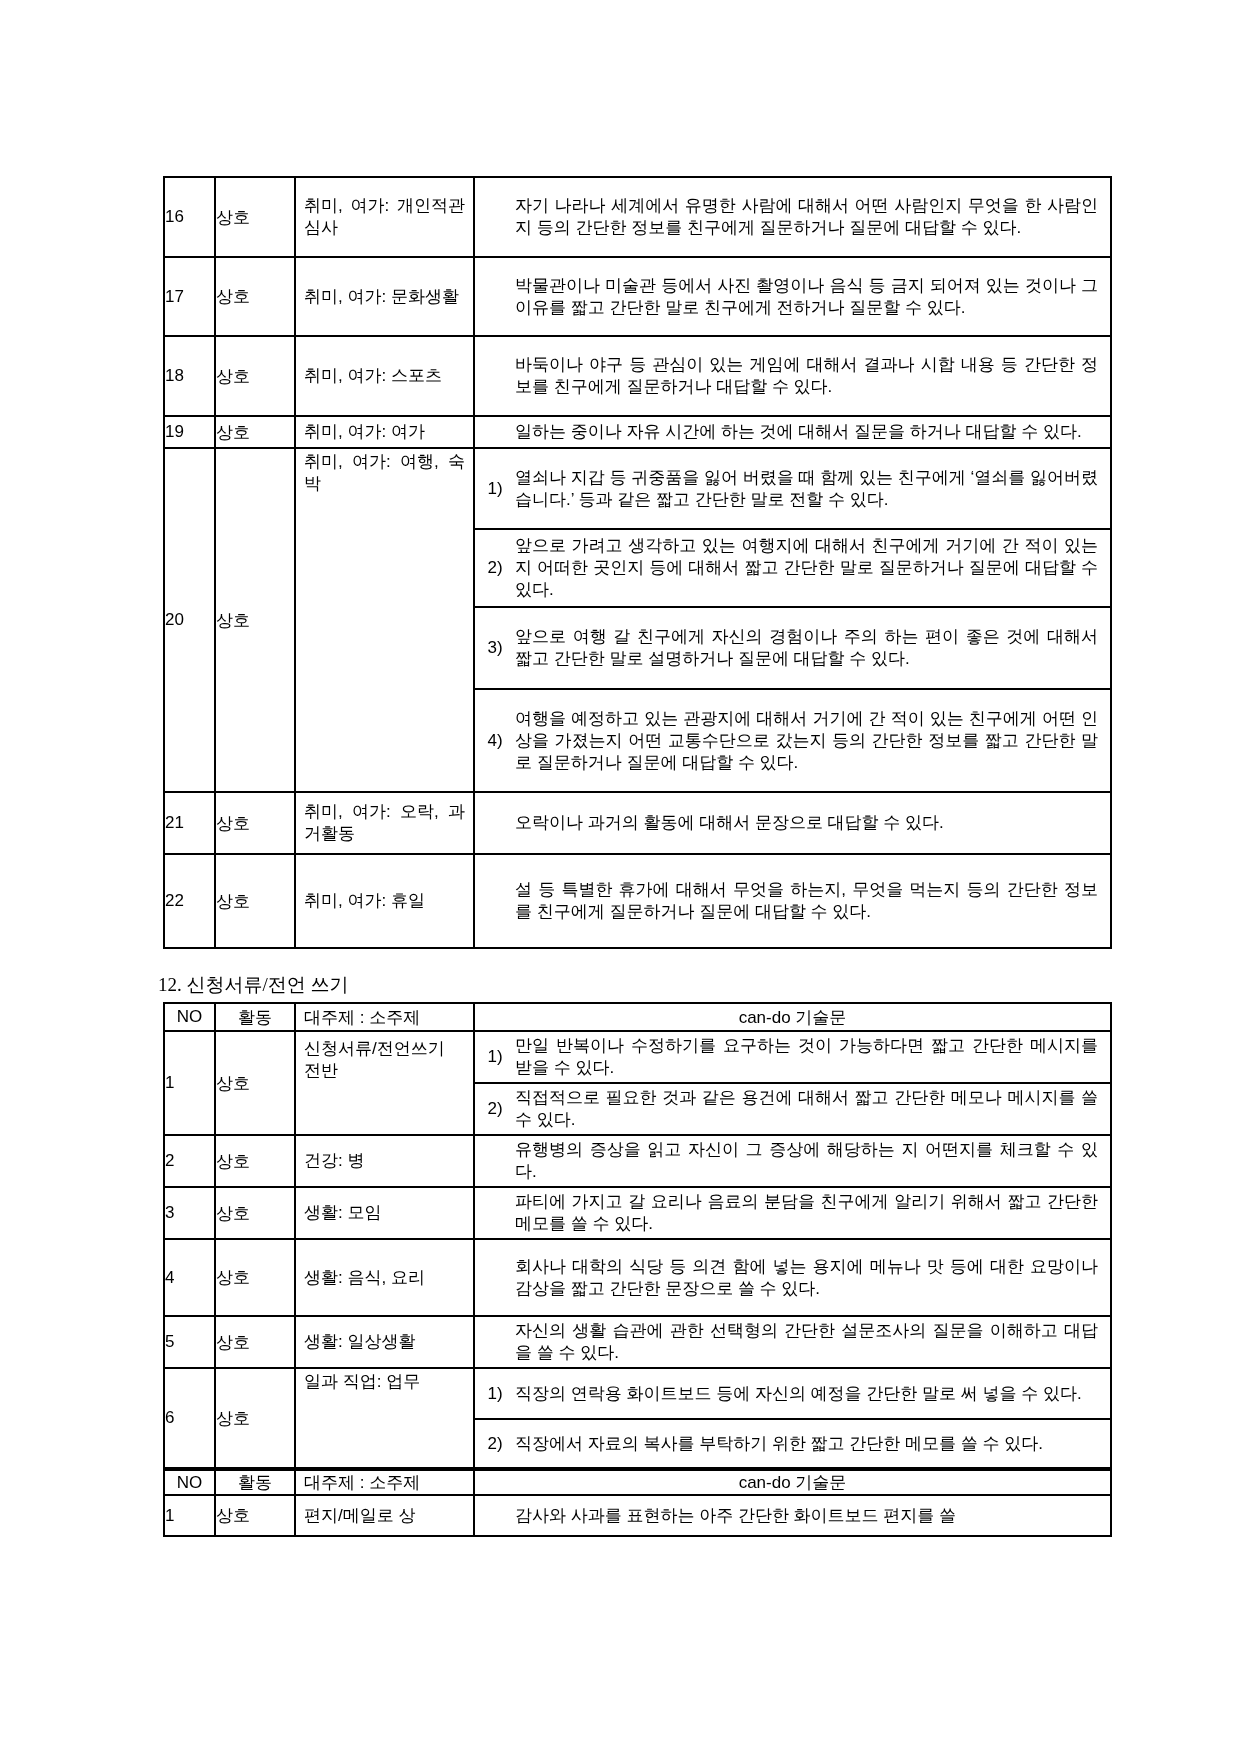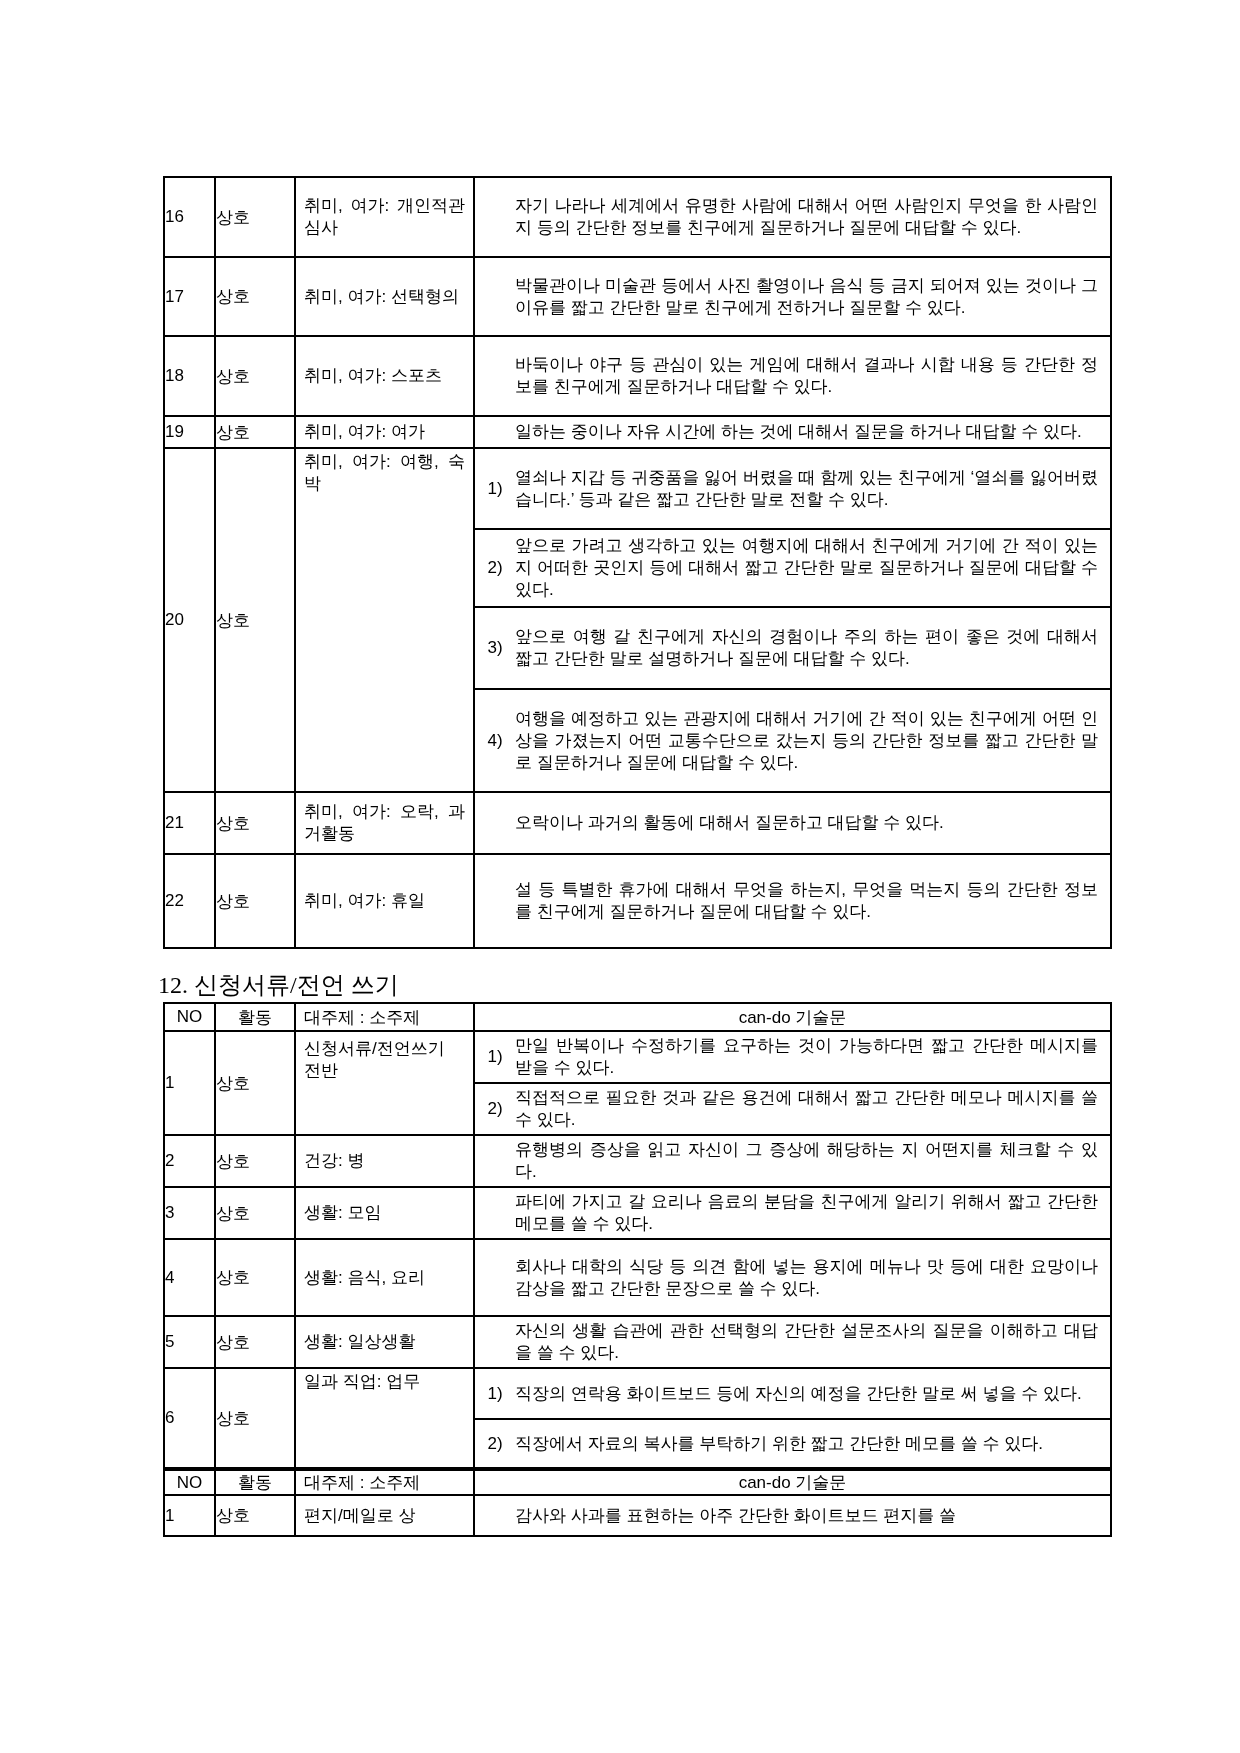--- a/index.html
+++ b/index.html
@@ -18,21 +18,21 @@
   .topic{text-align:justify;word-break:break-all;line-height:22px;padding:2px 8px;}
   .cando{padding:0;}
   .cd{display:flex;align-items:center;width:100%;}
   .cd-num{flex:0 0 40px;text-align:center;font-size:17px;}
   .cd-text{flex:1;text-align:justify;word-break:break-all;line-height:22px;padding:3px 12px 3px 0;}
   .thead td{text-align:center;font-size:17px;}
   .thead .topic-h{text-align:left;padding:0 0 0 8px;}
   .t1{margin-top:176px;}
   .sec-title{
     font-family:"Liberation Serif","DejaVu Serif",serif;
-    font-size:24px;font-weight:normal;line-height:26px;
+    font-size:19px;font-weight:normal;line-height:26px;
     margin:23px 0 4px 158px;
   }
   .sec-title.s13{margin-top:28px;margin-bottom:1px;}
 </style>
 </head>
 <body>
 
 <div class="page">
 
   <table class="t1">
@@ -50,21 +50,21 @@
       <td class="cando">
             <div class="cd">
               <span class="cd-num"></span>
               <div class="cd-text">자기 나라나 세계에서 유명한 사람에 대해서 어떤 사람인지 무엇을 한 사람인지 등의 간단한 정보를 친구에게 질문하거나 질문에 대답할 수 있다.</div>
             </div>
           </td>
     </tr>
     <tr style="height:79px">
       <td class="no">17</td>
       <td class="act">상호</td>
-      <td class="topic">취미, 여가: 선택형의</td>
+      <td class="topic">취미, 여가: 문화생활</td>
       <td class="cando">
             <div class="cd">
               <span class="cd-num"></span>
               <div class="cd-text">박물관이나 미술관 등에서 사진 촬영이나 음식 등 금지 되어져 있는 것이나 그 이유를 짧고 간단한 말로 친구에게 전하거나 질문할 수 있다.</div>
             </div>
           </td>
     </tr>
     <tr style="height:80px">
       <td class="no">18</td>
       <td class="act">상호</td>
@@ -122,21 +122,21 @@
             </div>
           </td>
     </tr>
     <tr style="height:62px">
       <td class="no">21</td>
       <td class="act">상호</td>
       <td class="topic">취미, 여가: 오락, 과거활동</td>
       <td class="cando">
             <div class="cd">
               <span class="cd-num"></span>
-              <div class="cd-text">오락이나 과거의 활동에 대해서 질문하고 대답할 수 있다.</div>
+              <div class="cd-text">오락이나 과거의 활동에 대해서 문장으로 대답할 수 있다.</div>
             </div>
           </td>
     </tr>
     <tr style="height:94px">
       <td class="no">22</td>
       <td class="act">상호</td>
       <td class="topic">취미, 여가: 휴일</td>
       <td class="cando">
             <div class="cd">
               <span class="cd-num"></span>

